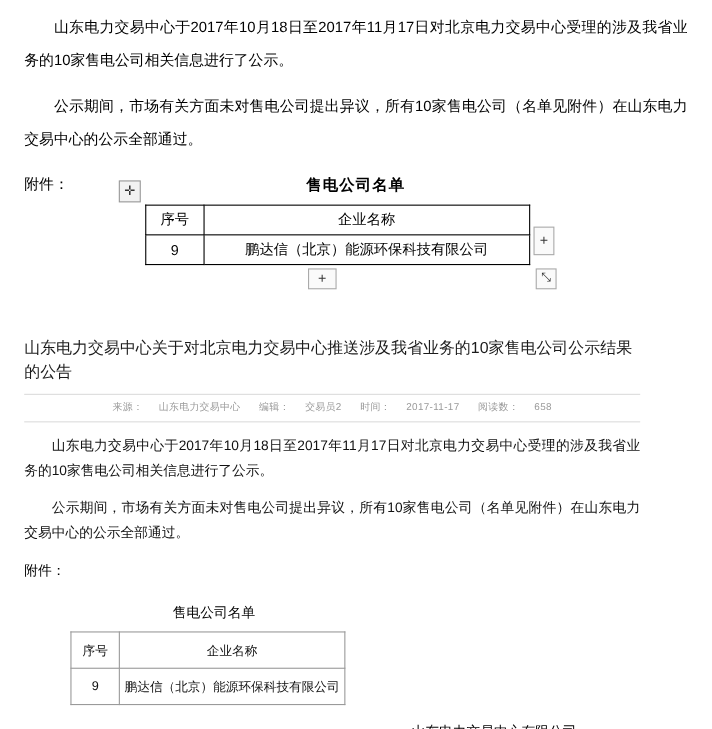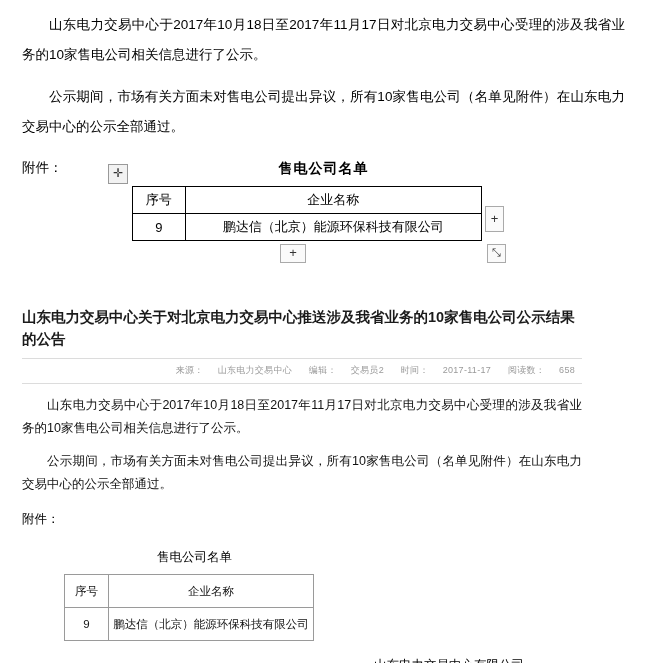--- a/index.html
+++ b/index.html
@@ -123,29 +123,29 @@
 
   
   .article {
     position: absolute;
     left: 22px;
     top: 300px;
     width: 560px;
   }
   .article-title {
     font-size: 14.5px;
-    font-weight: bold;
+    font-weight: normal;
     color: #1b1b1b;
     line-height: 22px;
     padding: 6px 0 8px 0;
   }
   .meta-bar {
     border-top: 1px solid #dcdcdc;
     border-bottom: 1px solid #dcdcdc;
-    text-align: right;
+    text-align: center;
     padding: 5px 0 6px 0;
     color: #9a9a9a;
     font-size: 9px;
     letter-spacing: 0.3px;
   }
   .meta-bar span { margin: 0 7px; }
   .art-para {
     font-size: 12.5px;
     line-height: 23px;
     text-indent: 2em;

